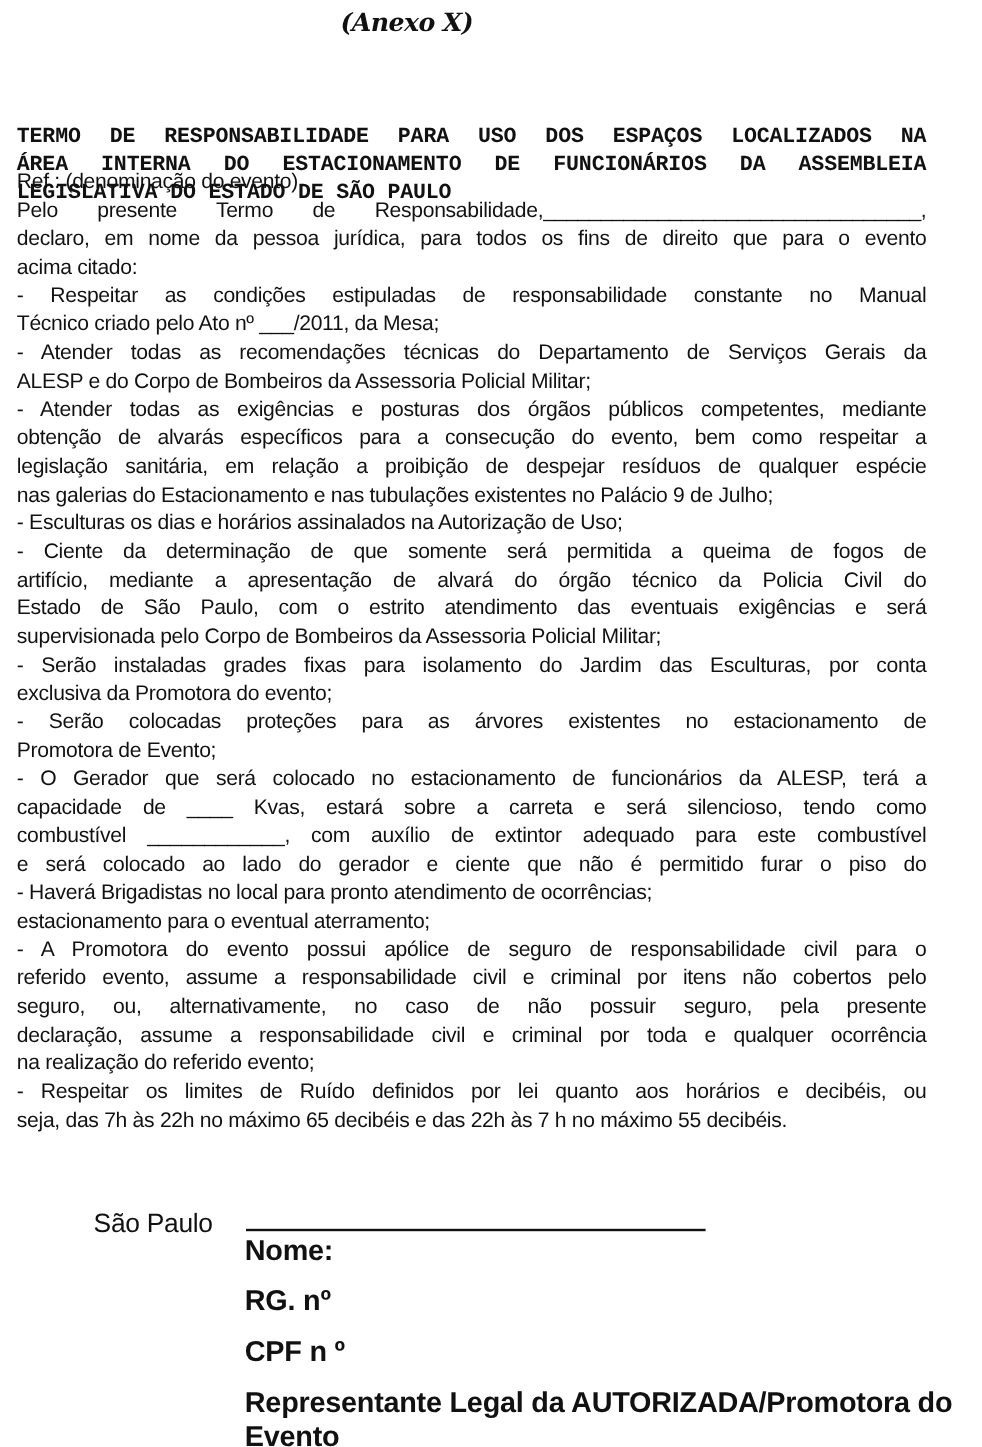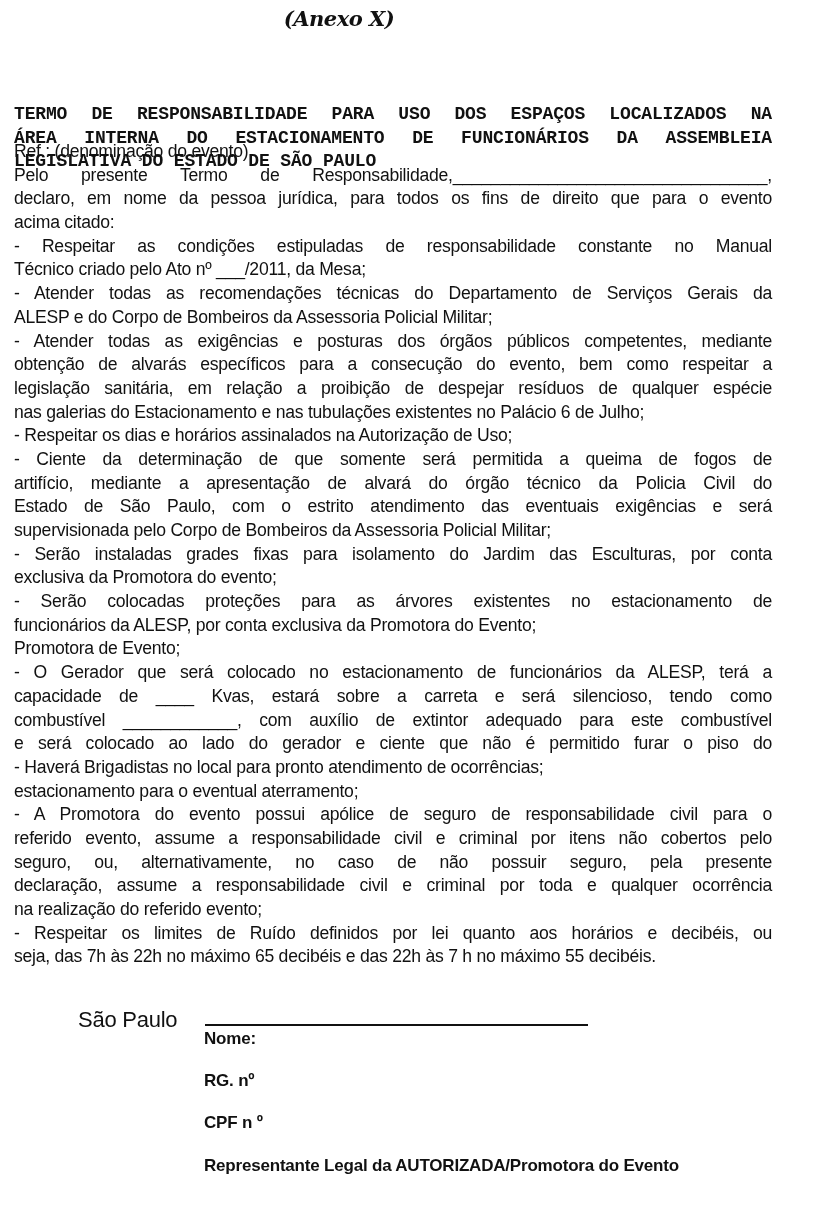--- a/index.html
+++ b/index.html
@@ -22,21 +22,21 @@
     letter-spacing: -0.25px;
   }
   .line { display: block; white-space: nowrap; height: 23.7px; }
   .line.j { text-align: justify; text-align-last: justify; white-space: normal; }
   .sig {
     position: absolute; left: 0; top: 0; width: 818px;
     font-family: "Liberation Sans", sans-serif;
   }
   .city { position: absolute; top: 1007px; left: 78px; font-size: 22px; letter-spacing: -0.25px; }
   .sigline { position: absolute; top: 1024px; left: 205px; width: 383px; border-bottom: 2px solid #111; height: 0; }
-  .field { position: absolute; left: 204px; font-weight: bold; font-size: 17px; letter-spacing: -0.2px; }
+  .field { position: absolute; left: 204px; font-weight: bold; font-size: 24px; letter-spacing: -0.2px; }
 </style>
 </head>
 <body>
 
 <div class="annex">(Anexo X)</div>
 
 <div class="title">
   <span>TERMO DE RESPONSABILIDADE PARA USO DOS ESPAÇOS LOCALIZADOS NA</span>
   <span>ÁREA INTERNA DO ESTACIONAMENTO DE FUNCIONÁRIOS DA ASSEMBLEIA</span>
   <span class="last">LEGISLATIVA DO ESTADO DE SÃO PAULO</span>
@@ -47,30 +47,29 @@
     <span class="line j">Pelo presente Termo de Responsabilidade,_________________________________,</span>
     <span class="line j">declaro, em nome da pessoa jurídica, para todos os fins de direito que para o evento</span>
     <span class="line">acima citado:</span>
     <span class="line j">- Respeitar as condições estipuladas de responsabilidade constante no Manual</span>
     <span class="line">Técnico criado pelo Ato nº ___/2011, da Mesa;</span>
     <span class="line j">- Atender todas as recomendações técnicas do Departamento de Serviços Gerais da</span>
     <span class="line">ALESP e do Corpo de Bombeiros da Assessoria Policial Militar;</span>
     <span class="line j">-  Atender todas as exigências e posturas  dos órgãos públicos competentes, mediante</span>
     <span class="line j">obtenção de alvarás específicos para a consecução do evento, bem como respeitar a</span>
     <span class="line j">legislação sanitária, em relação a proibição de despejar resíduos de qualquer espécie</span>
-    <span class="line">nas galerias do Estacionamento e nas tubulações existentes no Palácio 6 de Julho;</span>
-    <span class="line">-  Respeitar os dias e horários assinalados na Autorização de Uso;</span>
+    <span class="line">nas galerias do Estacionamento e nas tubulações existentes no Palácio 9 de Julho;</span>
+    <span class="line">-  Esculturas os dias e horários assinalados na Autorização de Uso;</span>
     <span class="line j">- Ciente da determinação de que somente será permitida a queima de fogos de</span>
     <span class="line j">artifício, mediante a apresentação de alvará do órgão técnico da Policia Civil do</span>
     <span class="line j">Estado de São Paulo, com o estrito atendimento das eventuais exigências e será</span>
     <span class="line">supervisionada pelo Corpo de Bombeiros da Assessoria Policial Militar;</span>
     <span class="line j">- Serão instaladas grades fixas para isolamento do Jardim das Esculturas, por conta</span>
     <span class="line">exclusiva da Promotora do evento;</span>
     <span class="line j">- Serão colocadas proteções para as árvores existentes no estacionamento de</span>
-    <span class="line">funcionários da ALESP, por conta exclusiva da Promotora do Evento;</span>
     <span class="line">Promotora de Evento;</span>
     <span class="line j">- O Gerador que será colocado no estacionamento de funcionários da ALESP, terá a</span>
     <span class="line j">capacidade de ____ Kvas, estará sobre a carreta e será silencioso, tendo como</span>
     <span class="line j">combustível ____________,  com auxílio de extintor adequado para este combustível</span>
     <span class="line j">e será colocado ao lado do gerador e ciente que não é permitido furar o piso do</span>
     <span class="line">- Haverá Brigadistas no local para pronto atendimento de ocorrências;</span>
     <span class="line">estacionamento para o eventual aterramento;</span>
     <span class="line j">- A Promotora do evento possui apólice de seguro de responsabilidade civil para o</span>
     <span class="line j">referido evento, assume a responsabilidade civil e criminal por itens não cobertos pelo</span>
     <span class="line j">seguro, ou, alternativamente, no caso de não possuir seguro, pela presente</span>

